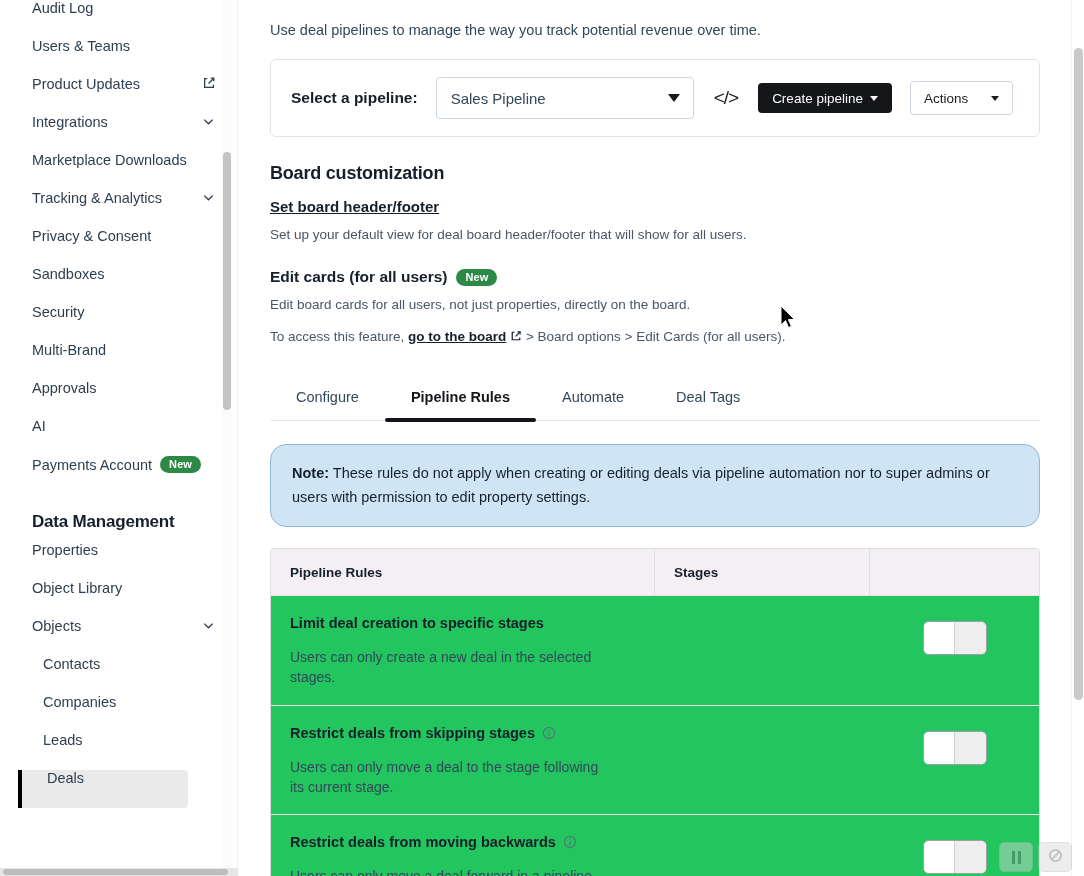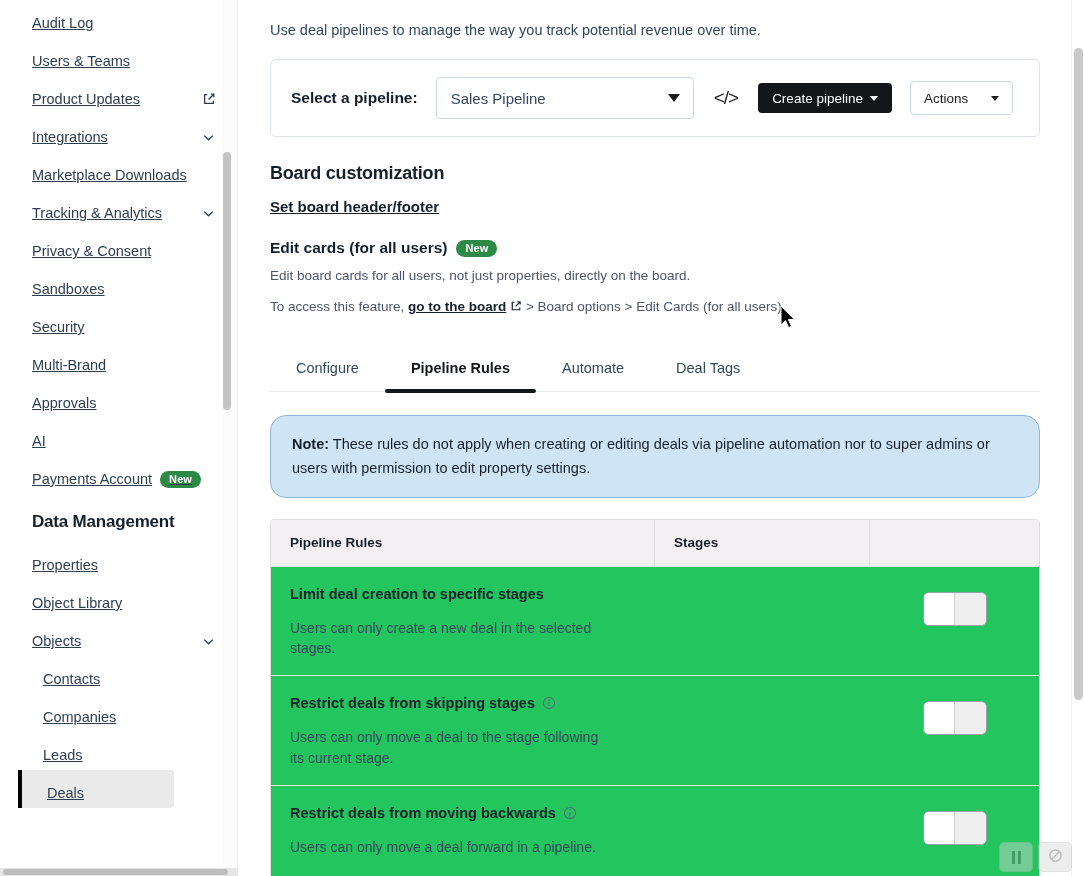--- a/index.html
+++ b/index.html
@@ -19,39 +19,38 @@
     width: 238px;
     min-width: 238px;
     height: 876px;
     background: #ffffff;
     overflow: hidden;
     padding-top: 0px;
   }
   .sidebar-inner { padding: 0 0 0 0; }
   .nav-item {
     display: flex;
-    align-items: center;
+    align-items: flex-start;
     justify-content: space-between;
     height: 38px;
-    padding: 8px 22px 0 32px;
+    padding: 0 22px 0 32px;
     font-size: 14.5px;
     color: #2d3e50;
     cursor: pointer;
     white-space: nowrap;
-    text-decoration: underline;
   }
   .nav-item .label { display: flex; align-items: center; gap: 8px; }
   .nav-item.sub { padding-left: 43px; }
   .nav-item.active {
     background: #eaeaea;
     border-radius: 0 4px 4px 0;
     margin-left: 18px;
     padding-left: 25px;
     border-left: 4px solid #000;
-    width: 156px;
+    width: 170px;
   }
   .section-title {
     font-size: 17px;
     font-weight: bold;
     color: #16202b;
     padding: 18px 22px 10px 32px;
     letter-spacing: -0.2px;
   }
   .ext-icon, .chev-icon { flex: none; display: inline-block; line-height: 0; }
   .badge-new {
@@ -504,20 +503,21 @@
 
       <button class="btn-light">
         <span>Actions</span>
         <span class="tri-down"></span>
       </button>
     </div>
 
     <div class="h-board">Board customization</div>
 
     <a class="link-bold">Set board header/footer</a>
+    <div class="sub-text">Set up your default view for deal board header/footer that will show for all users.</div>
 
     <div class="h-edit">
       <span>Edit cards (for all users)</span>
       <span class="badge-new">New</span>
     </div>
     <div class="sub-text">Edit board cards for all users, not just properties, directly on the board.</div>
     <div class="sub-text" style="margin-top:11px;">
       <span>To access this feature,</span>
       <a class="inline-link">go to the board</a>
       <span style="display:inline-block;vertical-align:-1px;">

